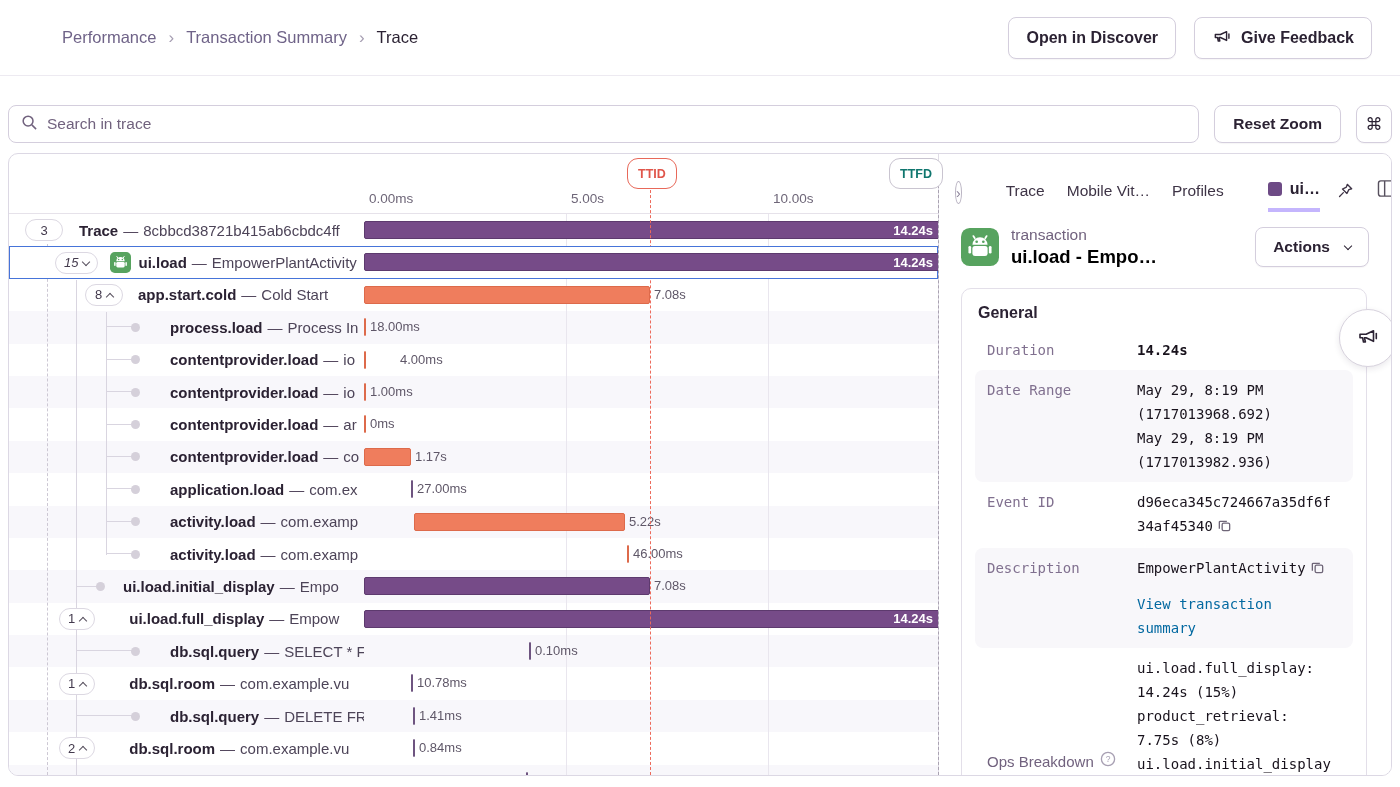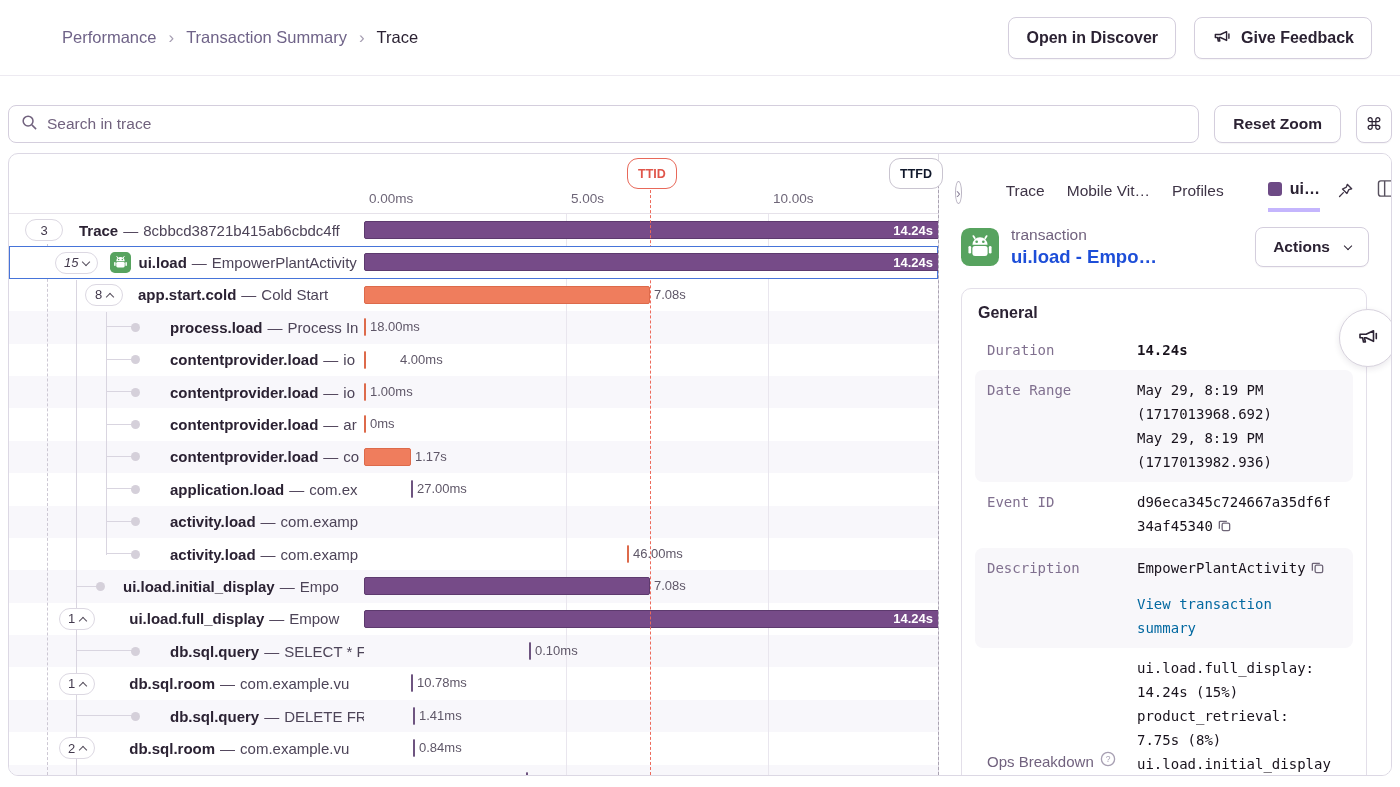--- a/index.html
+++ b/index.html
@@ -25,21 +25,21 @@
   .btn-cmd { width:36px; padding:0; justify-content:center; font-size:17px; font-weight:400; }
 
   
   .trace-container { margin:10px 8px 0 8px; height:623px; border:1px solid #dcd8e4; border-radius:10px; display:flex; overflow:hidden; background:#fff; position:relative; }
   .waterfall { width:930px; border-right:1px solid #e0dce6; position:relative; flex:none; }
   .wf-header { height:60px; border-bottom:1px solid #e6e2ea; position:relative; }
   .axis { position:absolute; left:355px; right:0; top:0; bottom:0; }
   .axis-tick { position:absolute; bottom:7px; font-size:13.5px; color:#6e6678; }
   .marker-pill { position:absolute; top:4px; height:31px; padding:0 10px; border-radius:11px; background:#fff; display:flex; align-items:center; font-size:12.5px; font-weight:700; z-index:8; }
   .marker-ttid { border:1px solid #e8695a; color:#e0564b; }
-  .marker-ttfd { border:1px solid #c9c4d0; color:#0f172a; }
+  .marker-ttfd { border:1px solid #c9c4d0; color:#0f766e; }
   .vline { position:absolute; top:26px; bottom:0; width:0; z-index:6; pointer-events:none; }
   .vline-ttid { border-left:1.5px dashed #ed6a5b; }
   .vline-ttfd { border-left:1.5px dashed #a9a2b1; }
 
   .rows-list { position:absolute; top:60px; left:0; right:0; bottom:0; overflow:hidden; }
   .row { height:32.4px; display:flex; position:relative; }
   .rows-list .row:nth-child(even) { background:#f8f7fb; }
   .row.selected { outline:1.5px solid #4674d9; outline-offset:-1.5px; z-index:7; background:#fff !important; }
   .row-left { width:355px; flex:none; overflow:hidden; white-space:nowrap; display:flex; align-items:center; position:relative; z-index:2; }
   .row-right { flex:1; position:relative; }
@@ -83,21 +83,21 @@
   .tab-active { display:flex; align-items:center; gap:8px; border-bottom:4px solid #c4b5fd; padding-bottom:10px; font-weight:700; color:#2b2233; cursor:pointer; }
   .tab-swatch { width:14px; height:14px; border-radius:3px; background:#6d4a85; }
   .tab-pin { margin-left:-6px; padding-bottom:8px; color:#3e3446; cursor:pointer; }
   .tab-pin svg { width:19px; height:19px; }
   .layout-icons { margin-left:auto; display:flex; gap:11px; padding-bottom:10px; }
   .layout-icons svg { width:21px; height:19px; stroke:#57505e; cursor:pointer; }
 
   .txn { display:flex; align-items:center; padding:14px 22px 6px 22px; gap:12px; }
   .txn-icon { width:38px; height:38px; flex:none; }
   .txn-kicker { font-size:15.5px; color:#71627e; }
-  .txn-title { font-size:18.5px; font-weight:700; color:#1d4ed8; margin-top:2px; }
+  .txn-title { font-size:18.5px; font-weight:700; color:#000000; margin-top:2px; }
   .txn-actions { margin-left:auto; }
   .btn-actions { height:40px; font-size:15.5px; gap:10px; }
   .btn-actions .chev { border-color:#2b2233; }
 
   .card { margin:14px 24px 0 22px; border:1px solid #e3dfe9; border-radius:10px; padding:13px 13px 13px 13px; position:relative; }
   .card-heading { font-size:16px; font-weight:700; color:#2b2233; padding:2px 3px 8px 3px; }
   .kv { display:flex; padding:8px 12px; }
   .kv.shaded { background:#f8f7fa; border-radius:8px; }
   .kv-label { width:150px; flex:none; font-family:"DejaVu Sans Mono", monospace; font-size:14px; color:#80708f; line-height:24px; }
   .kv-label.sans { font-family:"Liberation Sans",sans-serif; font-size:15px; color:#71627e; display:flex; align-items:center; gap:6px; }
@@ -313,20 +313,24 @@
             <div class="bar bar-purpletick" style="left: 47px; width: 2px;"></div>
             <div class="bar-label-out" style="left: 53px;">27.00ms</div>
           </div>
         </div>
         <div class="row">
           <div class="row-left ind-3">
             <span class="tree-dot"></span>
             <span class="span-op">activity.load</span>
             <span class="span-sep">—</span>
             <span class="span-desc">com.examp</span>
+          </div>
+          <div class="row-right">
+            <div class="bar bar-orange" style="left: 50px; width: 211px;"></div>
+            <div class="bar-label-out" style="left: 265px;">5.22s</div>
           </div>
         </div>
         <div class="row">
           <div class="row-left ind-3">
             <span class="tree-dot"></span>
             <span class="span-op">activity.load</span>
             <span class="span-sep">—</span>
             <span class="span-desc">com.examp</span>
           </div>
           <div class="row-right">

